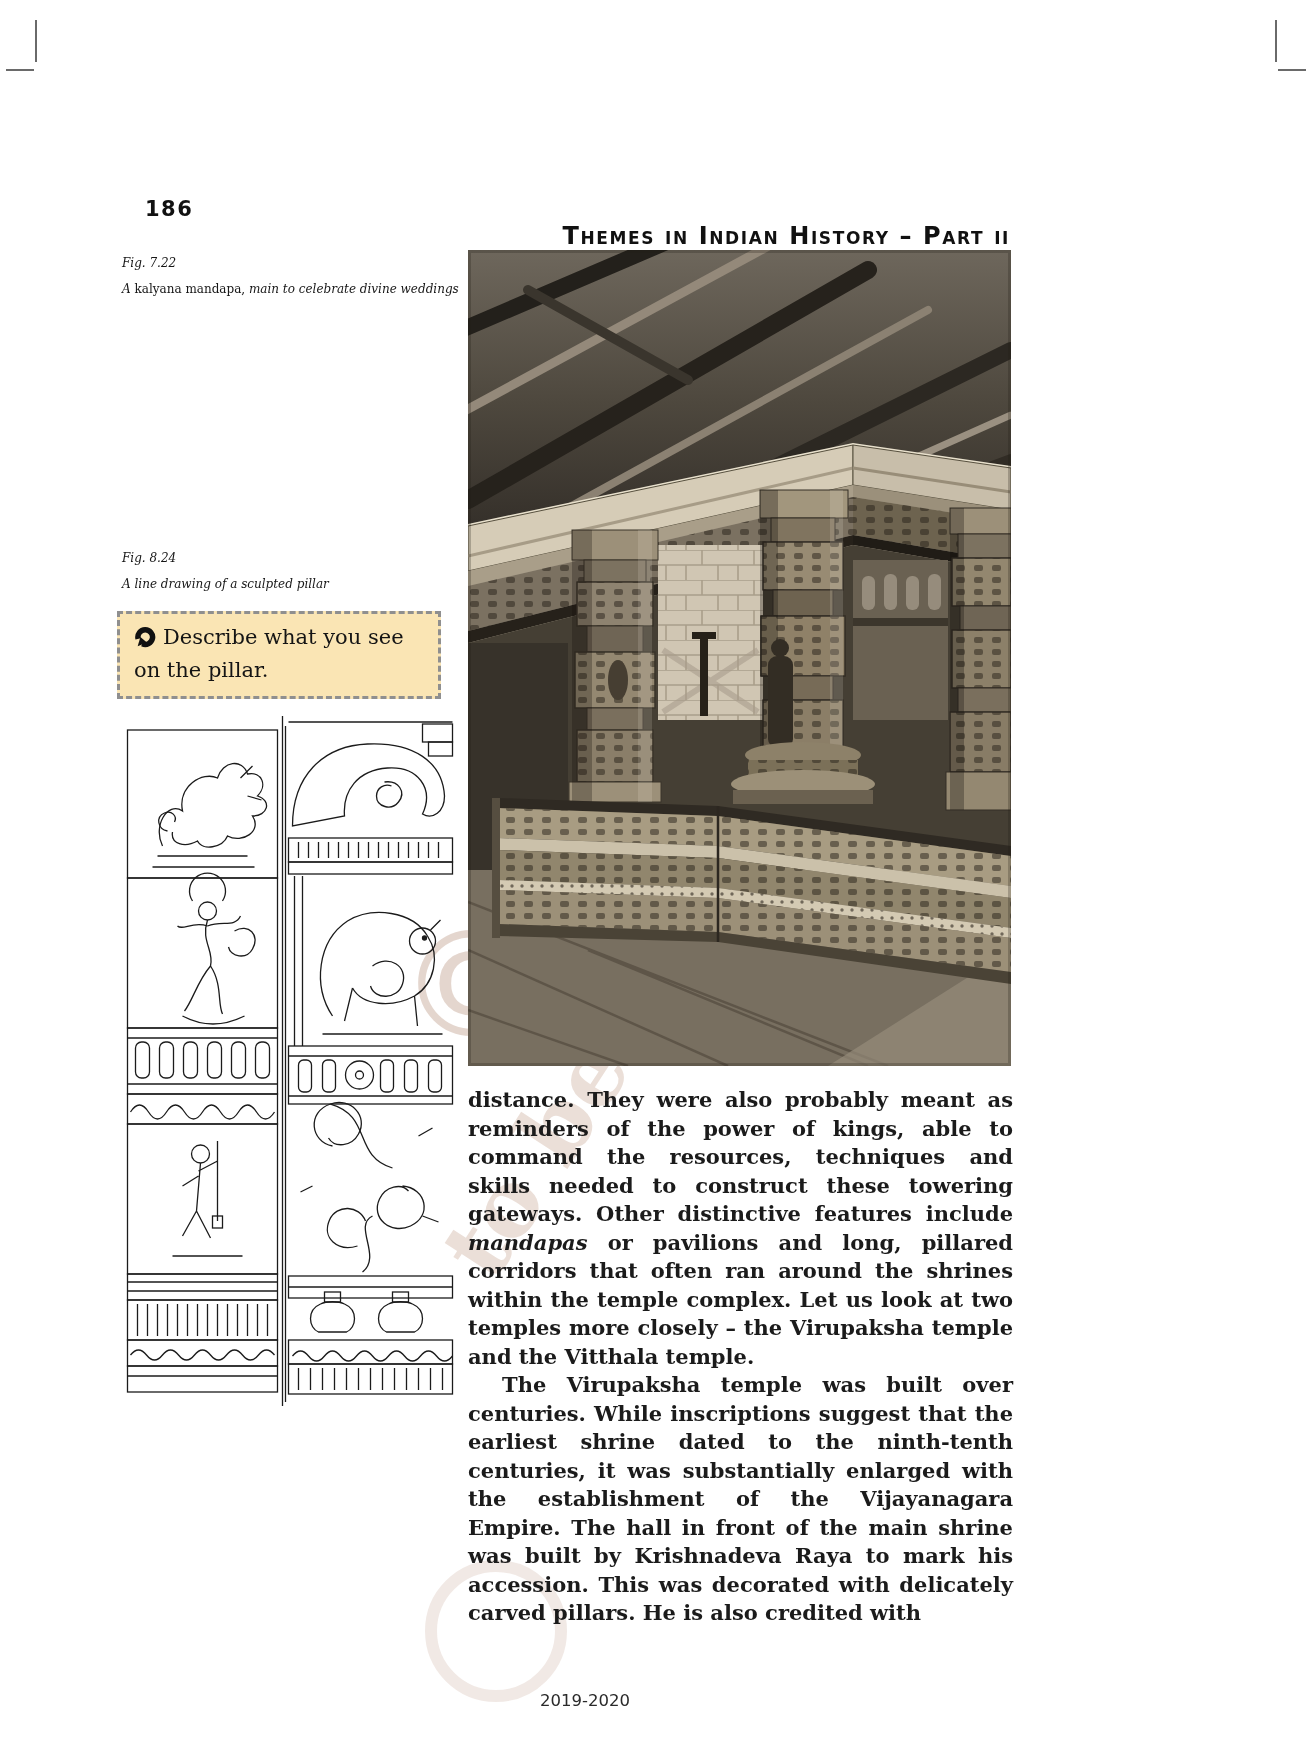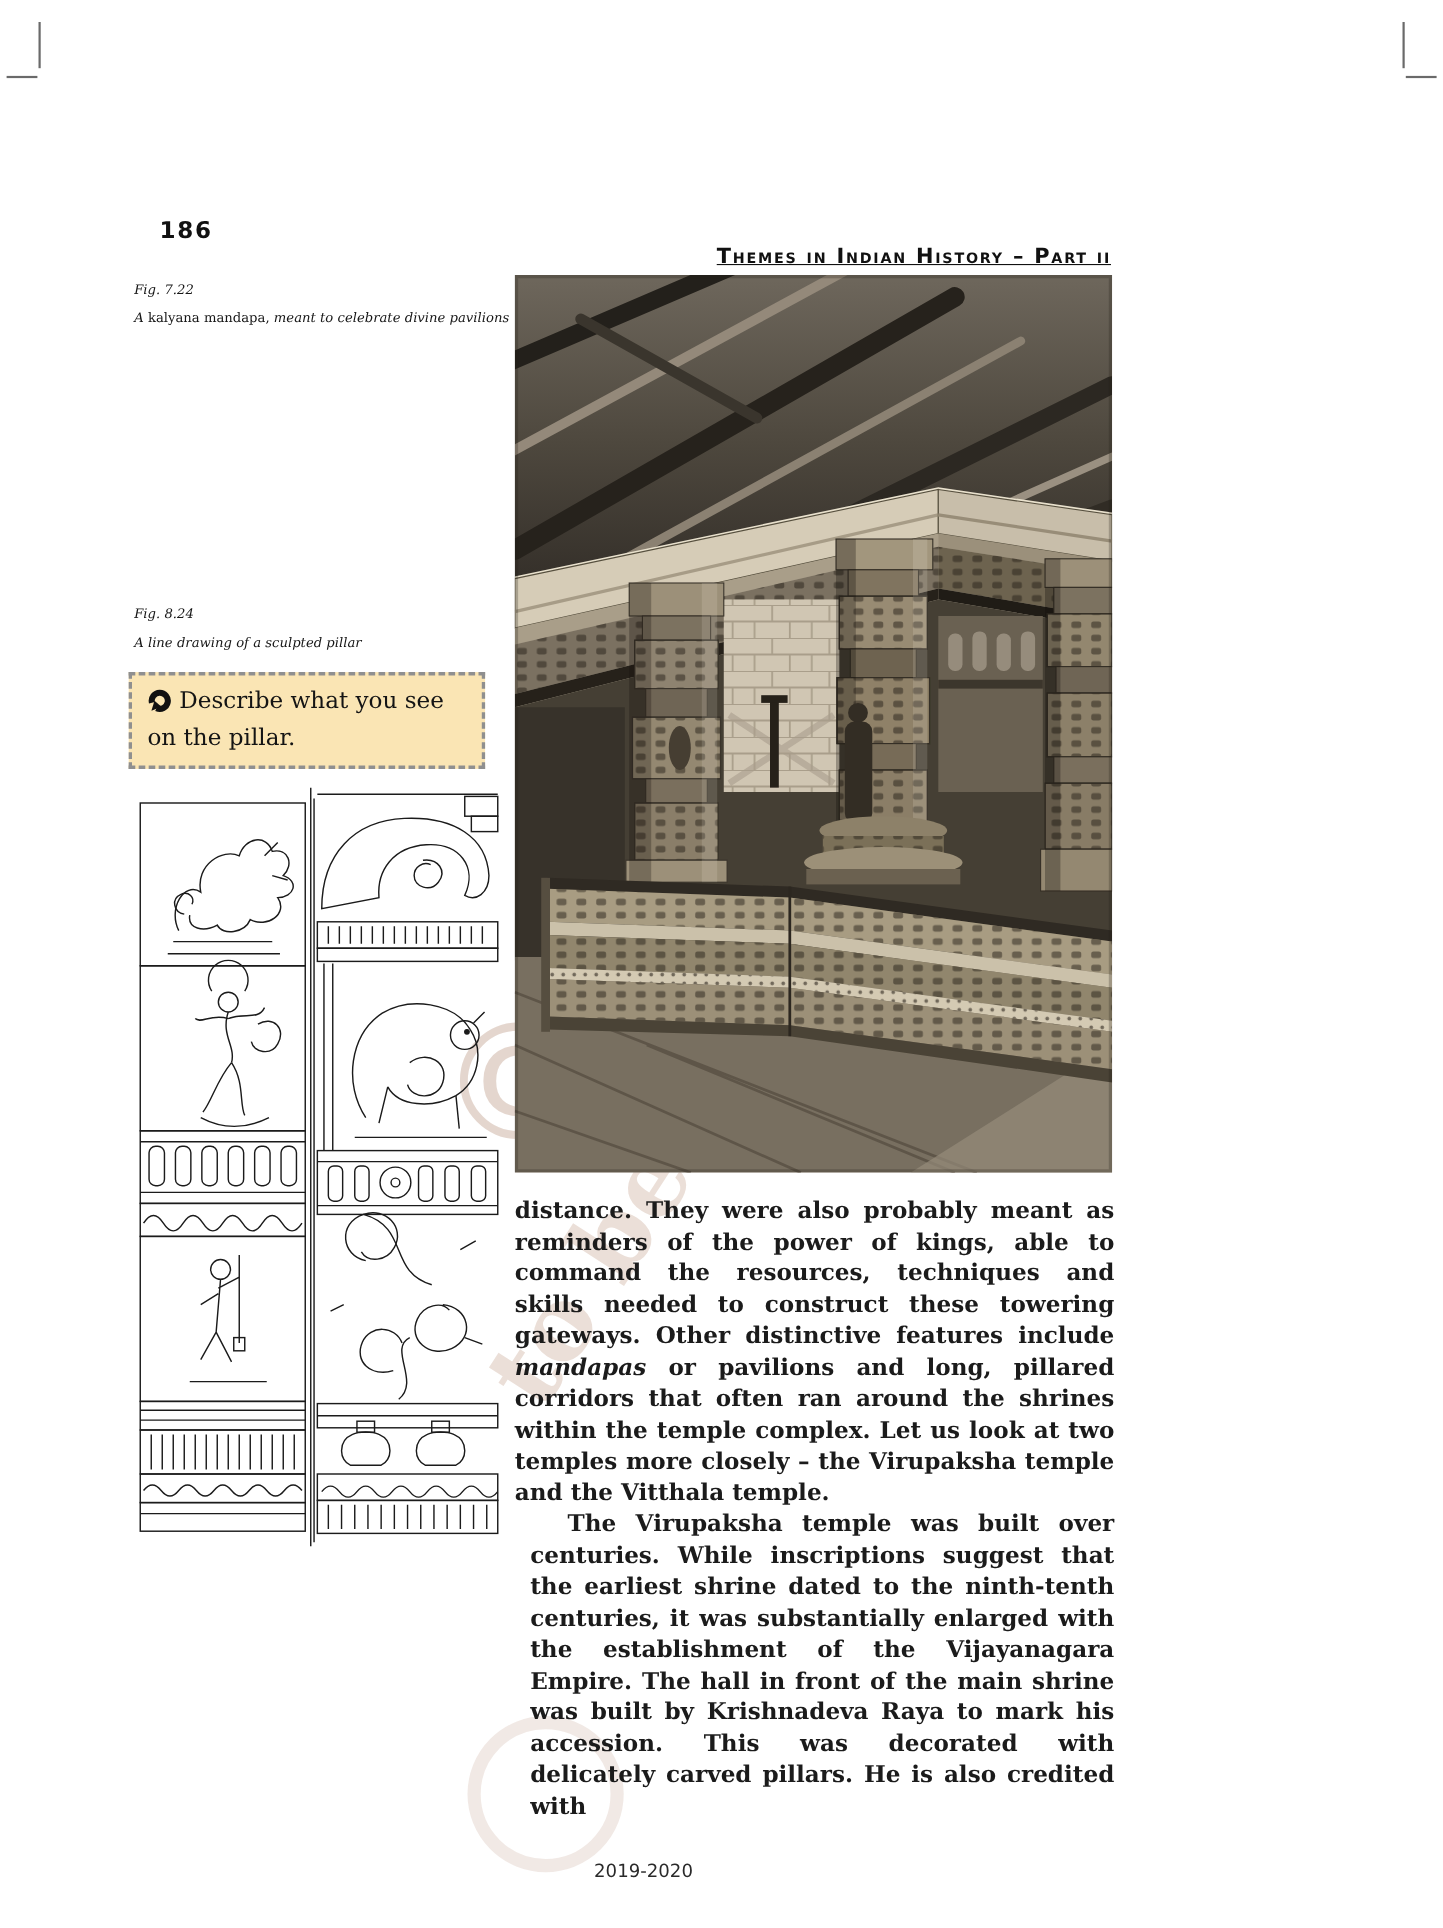--- a/index.html
+++ b/index.html
@@ -8,39 +8,39 @@
     overflow:hidden;font-family:"DejaVu Serif",serif;color:#1c1c1c;
   }
   .abs{position:absolute;}
   .mark{background:#6a6a6a;}
   .pagenum{
     font-family:"DejaVu Sans",sans-serif;font-weight:bold;
     font-size:21px;letter-spacing:1.5px;color:#111;
   }
   .runhead{
     font-family:"DejaVu Sans",sans-serif;font-weight:bold;
-    font-variant:small-caps;font-size:19px;letter-spacing:1.6px;
-    color:#111;text-align:right;white-space:nowrap;text-decoration:underline;
+    font-variant:small-caps;font-size:24px;letter-spacing:1.6px;
+    color:#111;text-align:right;white-space:nowrap;
   }
   .caption{
     font-size:12px;line-height:26px;font-style:italic;color:#161616;
   }
   .caption .rm{font-style:normal;}
   .qbox{
     box-sizing:border-box;width:324px;background:#fae5b4;
     border:3px dashed #8f8f8f;padding:9px 4px 11px 14px;
     font-size:21px;line-height:29px;color:#141414;
   }
   .qbox .bullet{display:inline-block;vertical-align:-4px;margin-right:7px;}
   .bodytext{
     width:545px;font-size:21px;line-height:28.5px;text-align:justify;
     color:#1b1b1b;
   }
   .bodytext p{margin:0;font-weight:bold;}
-  .bodytext p.indent{text-indent:34px;margin-left:14px;}
+  .bodytext p.indent{text-indent:34px;}
   .bodytext .it{font-style:italic;}
   .footer{
     font-family:"DejaVu Sans",sans-serif;font-size:16.5px;color:#2a2a2a;
     text-align:center;width:200px;margin-top:25px;
   }
   .wm{color:rgba(205,180,166,0.55);pointer-events:none;}
   .wm-c{font-family:"DejaVu Sans",sans-serif;font-size:146px;line-height:146px;}
   .wm-frag{
     font-family:"DejaVu Serif",serif;font-weight:bold;font-size:92px;
     transform:rotate(-57deg);transform-origin:0 0;white-space:nowrap;
@@ -63,21 +63,21 @@
 
   <div class="abs wm wm-c" style="left:398px;top:912px;">©</div>
   <div class="abs wm wm-frag" style="left:420px;top:1238px;">to be</div>
   <div class="abs wm-ring" style="left:425px;top:1560px;"></div>
 
   <div class="abs pagenum" style="left:121px;top:197px;margin-left:24px;">186</div>
   <div class="abs runhead" style="right:302px;top:222px;">Themes in Indian History – Part ii</div>
 
   <div class="abs caption" style="left:122px;top:250px;width:360px;">
     <div>Fig. 7.22</div>
-    <div><span>A </span><span class="rm">kalyana mandapa,</span><span> meant to celebrate divine pavilions</span></div>
+    <div><span>A </span><span class="rm">kalyana mandapa,</span><span> main to celebrate divine weddings</span></div>
   </div>
 
   <div class="abs caption" style="left:122px;top:545px;width:380px;">
     <div>Fig. 8.24</div>
     <div>A line drawing of a sculpted pillar</div>
   </div>
 
   <div class="abs qbox" style="left:117px;top:611px;">
     <span class="bullet"><svg width="22" height="22" viewBox="0 0 24 24">
           <path d="M4.5 14 A 8 8 0 1 1 9 19.4" fill="none" stroke="#111" stroke-width="6" stroke-linecap="butt"></path>

